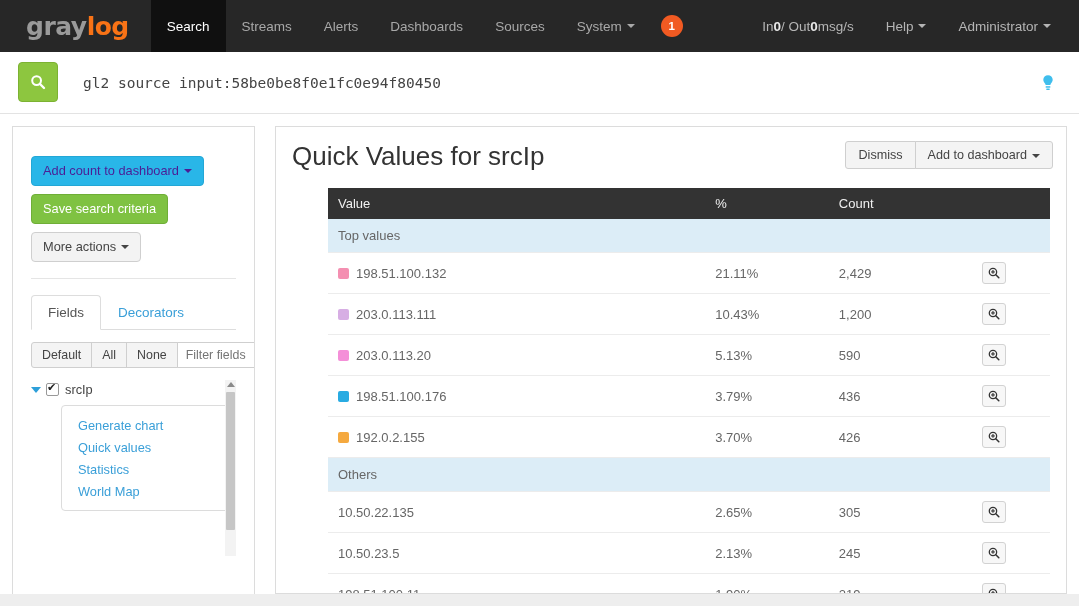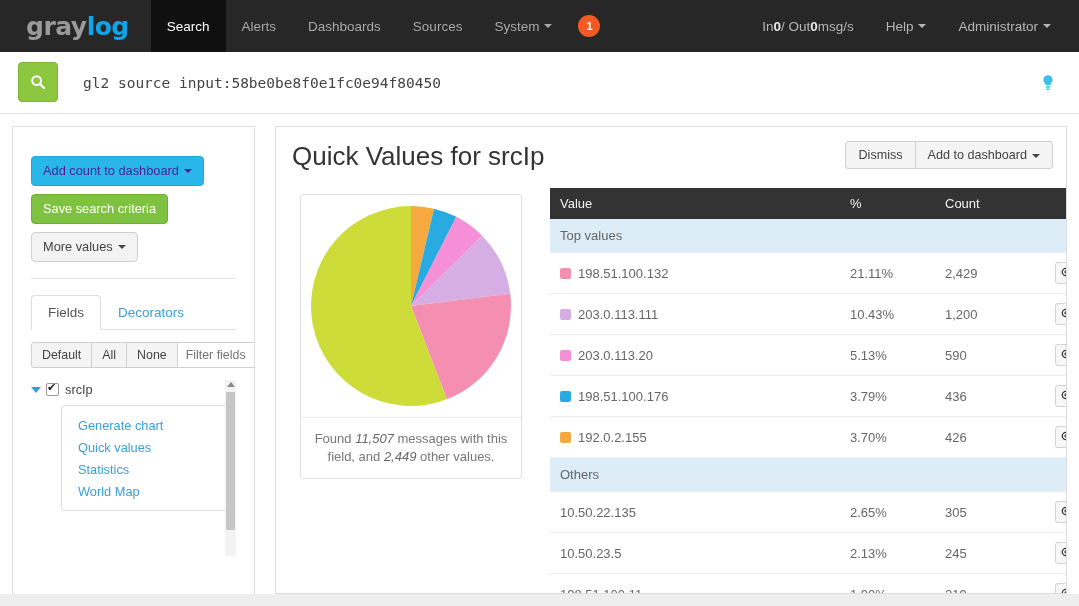--- a/index.html
+++ b/index.html
@@ -22,21 +22,21 @@
     display: flex; align-items: center;
     padding: 0 22px 0 26px;
     height: 52px;
   }
   .brand-logo {
     font-size: 25px; font-weight: bold;
     letter-spacing: -0.5px;
     font-family: "DejaVu Sans", sans-serif;
   }
   .brand-gray { color: #9a9a9a; }
-  .brand-log  { color: #0ea5e9; }
+  .brand-log  { color: #f97316; }
   .nav-items { display: flex; align-items: stretch; }
   .nav-item {
     display: flex; align-items: center;
     padding: 0 16px;
     color: #a8a8a8; font-size: 13.5px;
     height: 52px; cursor: pointer;
     white-space: nowrap;
   }
   .nav-item.active { background: #101010; color: #ffffff; }
   .caret {
@@ -323,20 +323,23 @@
 
 <div class="navbar">
   <div class="brand">
     <span class="brand-logo"><span class="brand-gray">gray</span><span class="brand-log">log</span></span>
   </div>
   <div class="nav-items">
     <div class="nav-item active">
         <span>Search</span>
       </div>
     <div class="nav-item">
+        <span>Streams</span>
+      </div>
+    <div class="nav-item">
         <span>Alerts</span>
       </div>
     <div class="nav-item">
         <span>Dashboards</span>
       </div>
     <div class="nav-item">
         <span>Sources</span>
       </div>
     <div class="nav-item">
         <span>System</span>
@@ -387,21 +390,21 @@
 
     <div class="btn-stack">
       <div class="btn btn-info">
         <span>Add count to dashboard</span>
           <span class="caret"></span>
       </div>
       <div class="btn btn-success">
         <span>Save search criteria</span>
       </div>
       <div class="btn btn-default">
-        <span>More values</span>
+        <span>More actions</span>
           <span class="caret"></span>
       </div>
     </div>
 
     <div class="divider"></div>
 
     <div class="tabs">
       <div class="tab active"><span>Fields</span></div>
       <div class="tab"><span>Decorators</span></div>
     </div>
@@ -439,37 +442,20 @@
   <div class="main-head">
     <h2 class="main-title">Quick Values for srcIp</h2>
     <div class="head-btns">
       <div class="hbtn"><span>Dismiss</span></div>
       <div class="hbtn"><span>Add to dashboard</span><span class="caret"></span></div>
     </div>
   </div>
 
   <div class="main-body">
 
-    <div class="pie-card">
-      <div class="pie-area">
-        <svg width="206" height="206" viewBox="0 0 206 206">
-          <g id="pie-slices" transform="translate(103,103)">
-              <path d="M 0 0 L 0.00 -100.00 A 100 100 0 0 1 23.04 -97.31 Z" fill="#f5a93f"></path>
-              <path d="M 0 0 L 23.04 -97.31 A 100 100 0 0 1 45.34 -89.13 Z" fill="#29abe2"></path>
-              <path d="M 0 0 L 45.34 -89.13 A 100 100 0 0 1 71.24 -70.18 Z" fill="#f48fd8"></path>
-              <path d="M 0 0 L 71.24 -70.18 A 100 100 0 0 1 99.25 -12.22 Z" fill="#d7aee4"></path>
-              <path d="M 0 0 L 99.25 -12.22 A 100 100 0 0 1 35.88 93.34 Z" fill="#f48fb1"></path>
-              <path d="M 0 0 L 35.88 93.34 A 100 100 0 1 1 -0.00 -100.00 Z" fill="#cddc39"></path>
-            </g>
-        </svg>
-      </div>
-      <div class="pie-caption">
-        <span>Found </span><i>11,507</i><span> messages with this field, and </span><i>2,449</i><span> other values.</span>
-      </div>
-    </div>
 
     <div class="table-wrap">
       <table class="qv">
         <thead>
           <tr>
             <th class="c-val">Value</th>
             <th class="c-pct">%</th>
             <th class="c-cnt">Count</th>
             <th class="c-act"></th>
           </tr>

